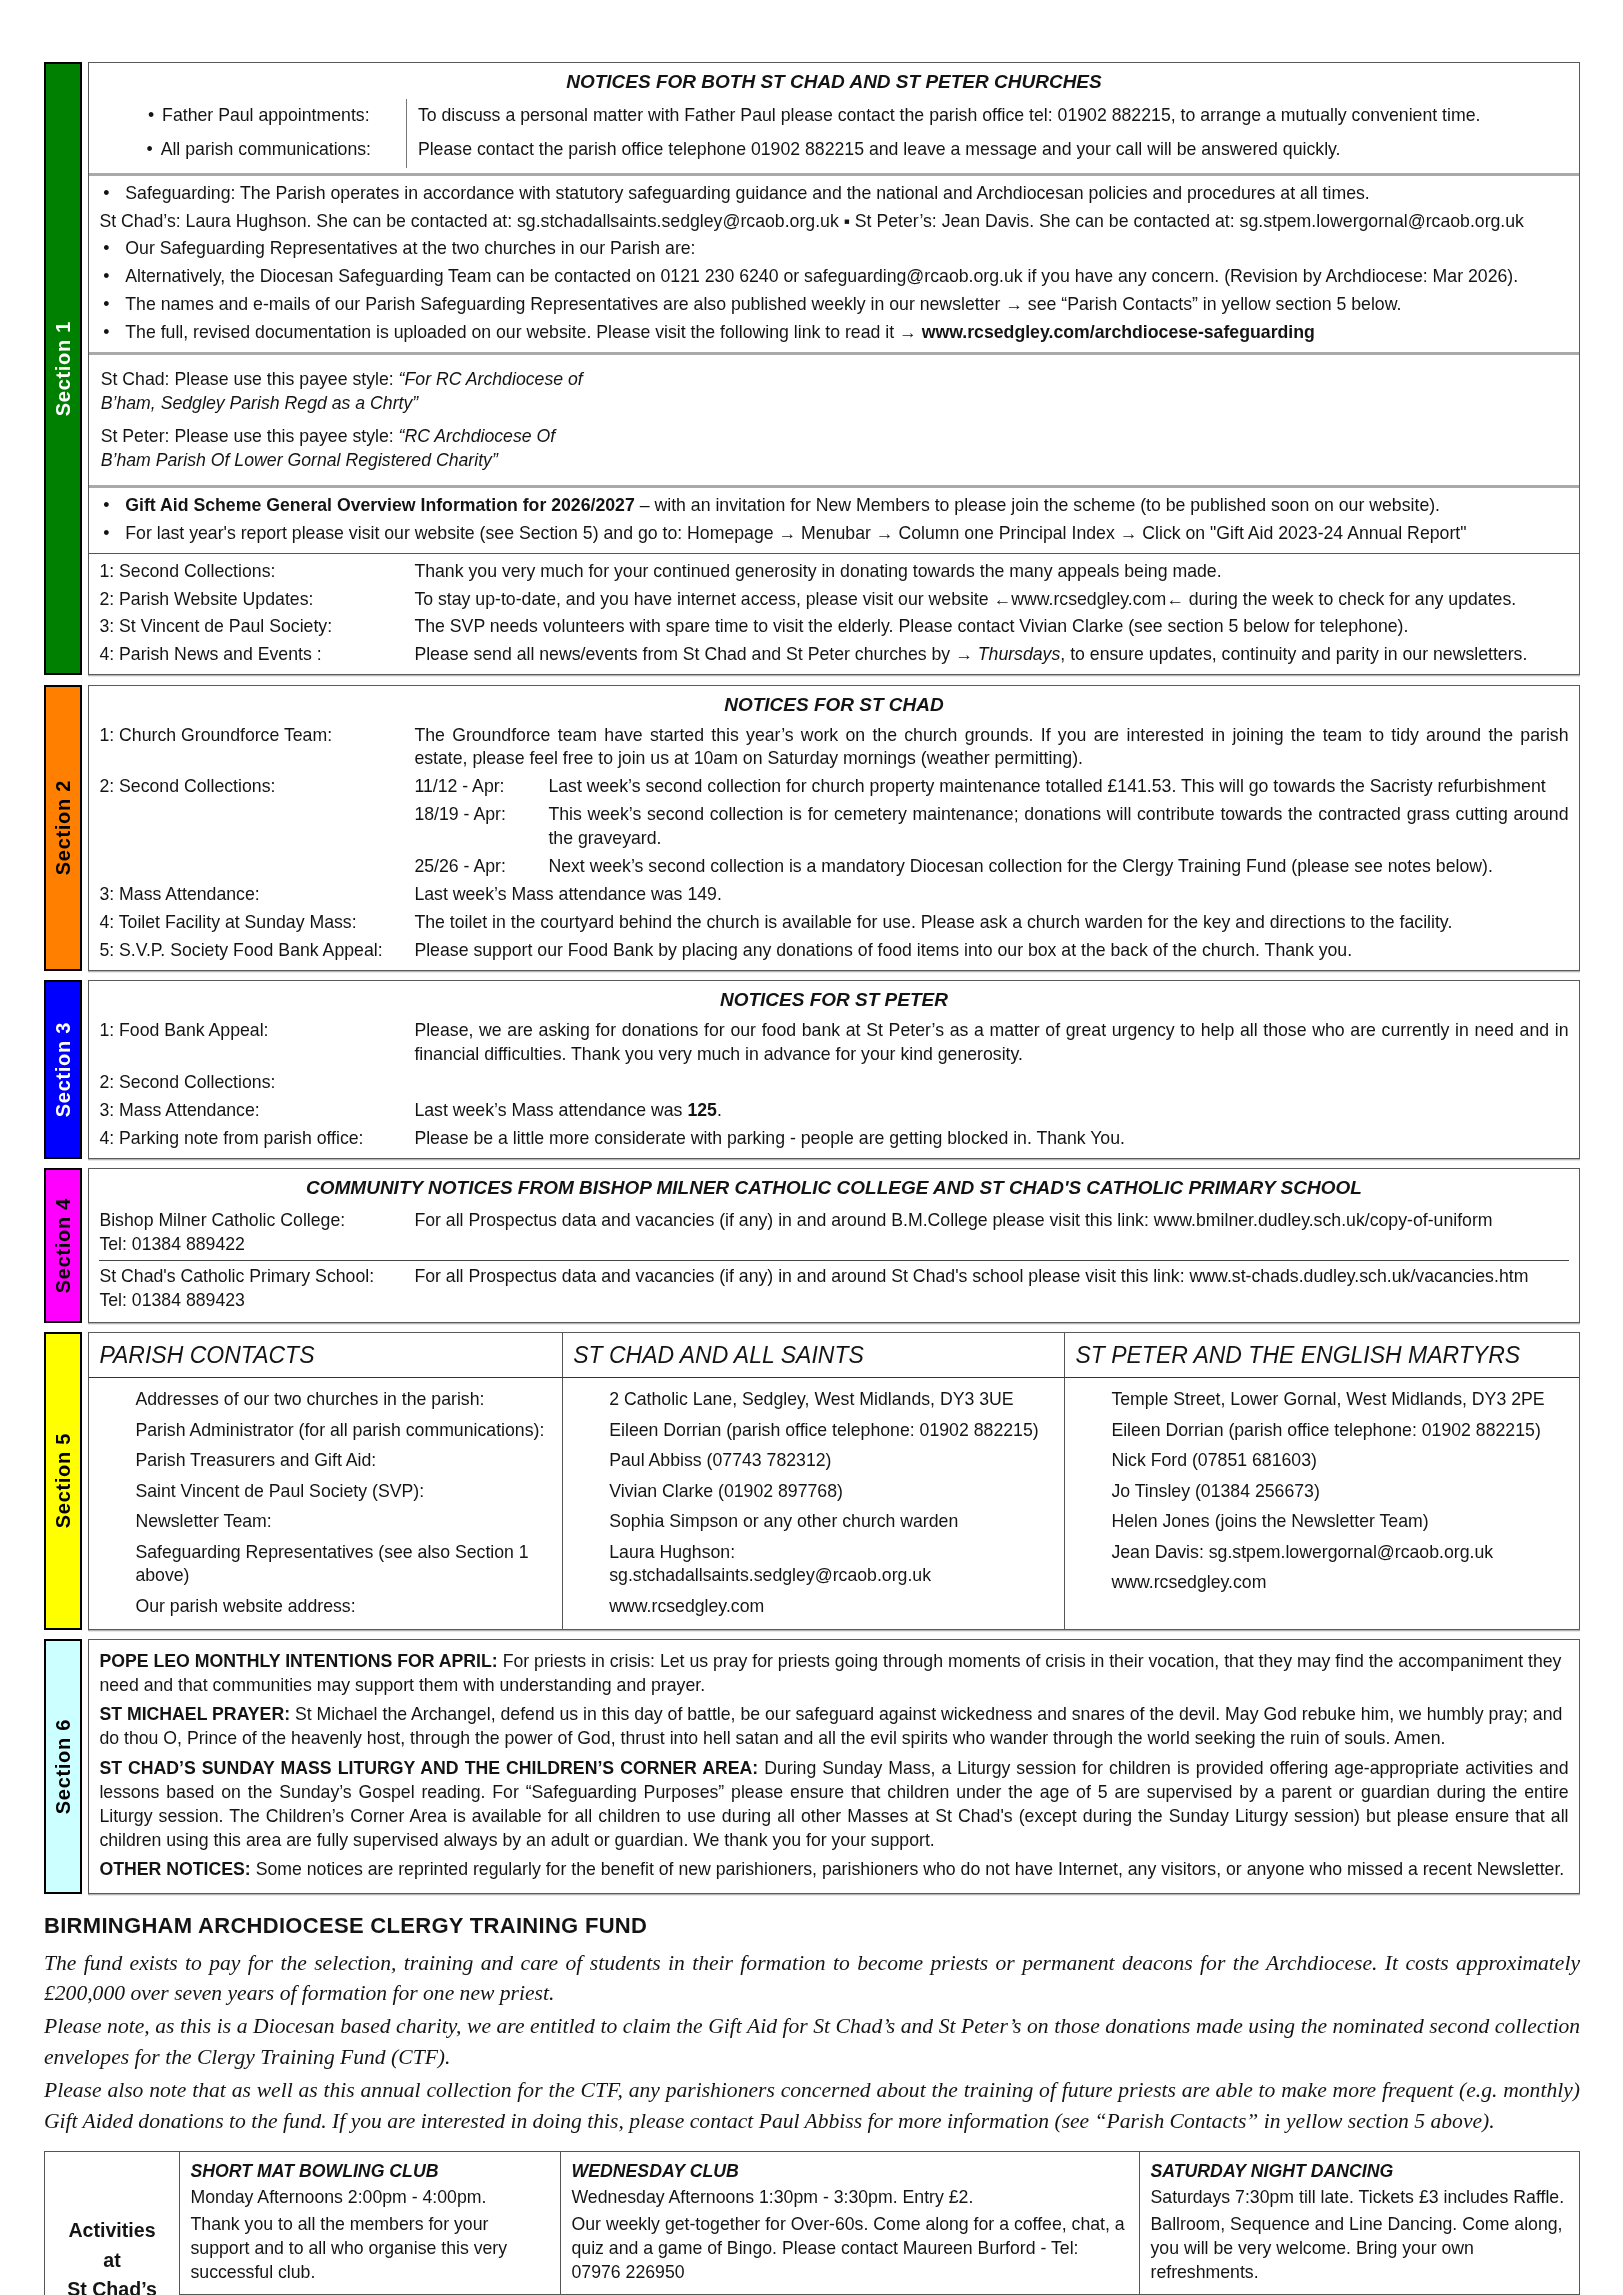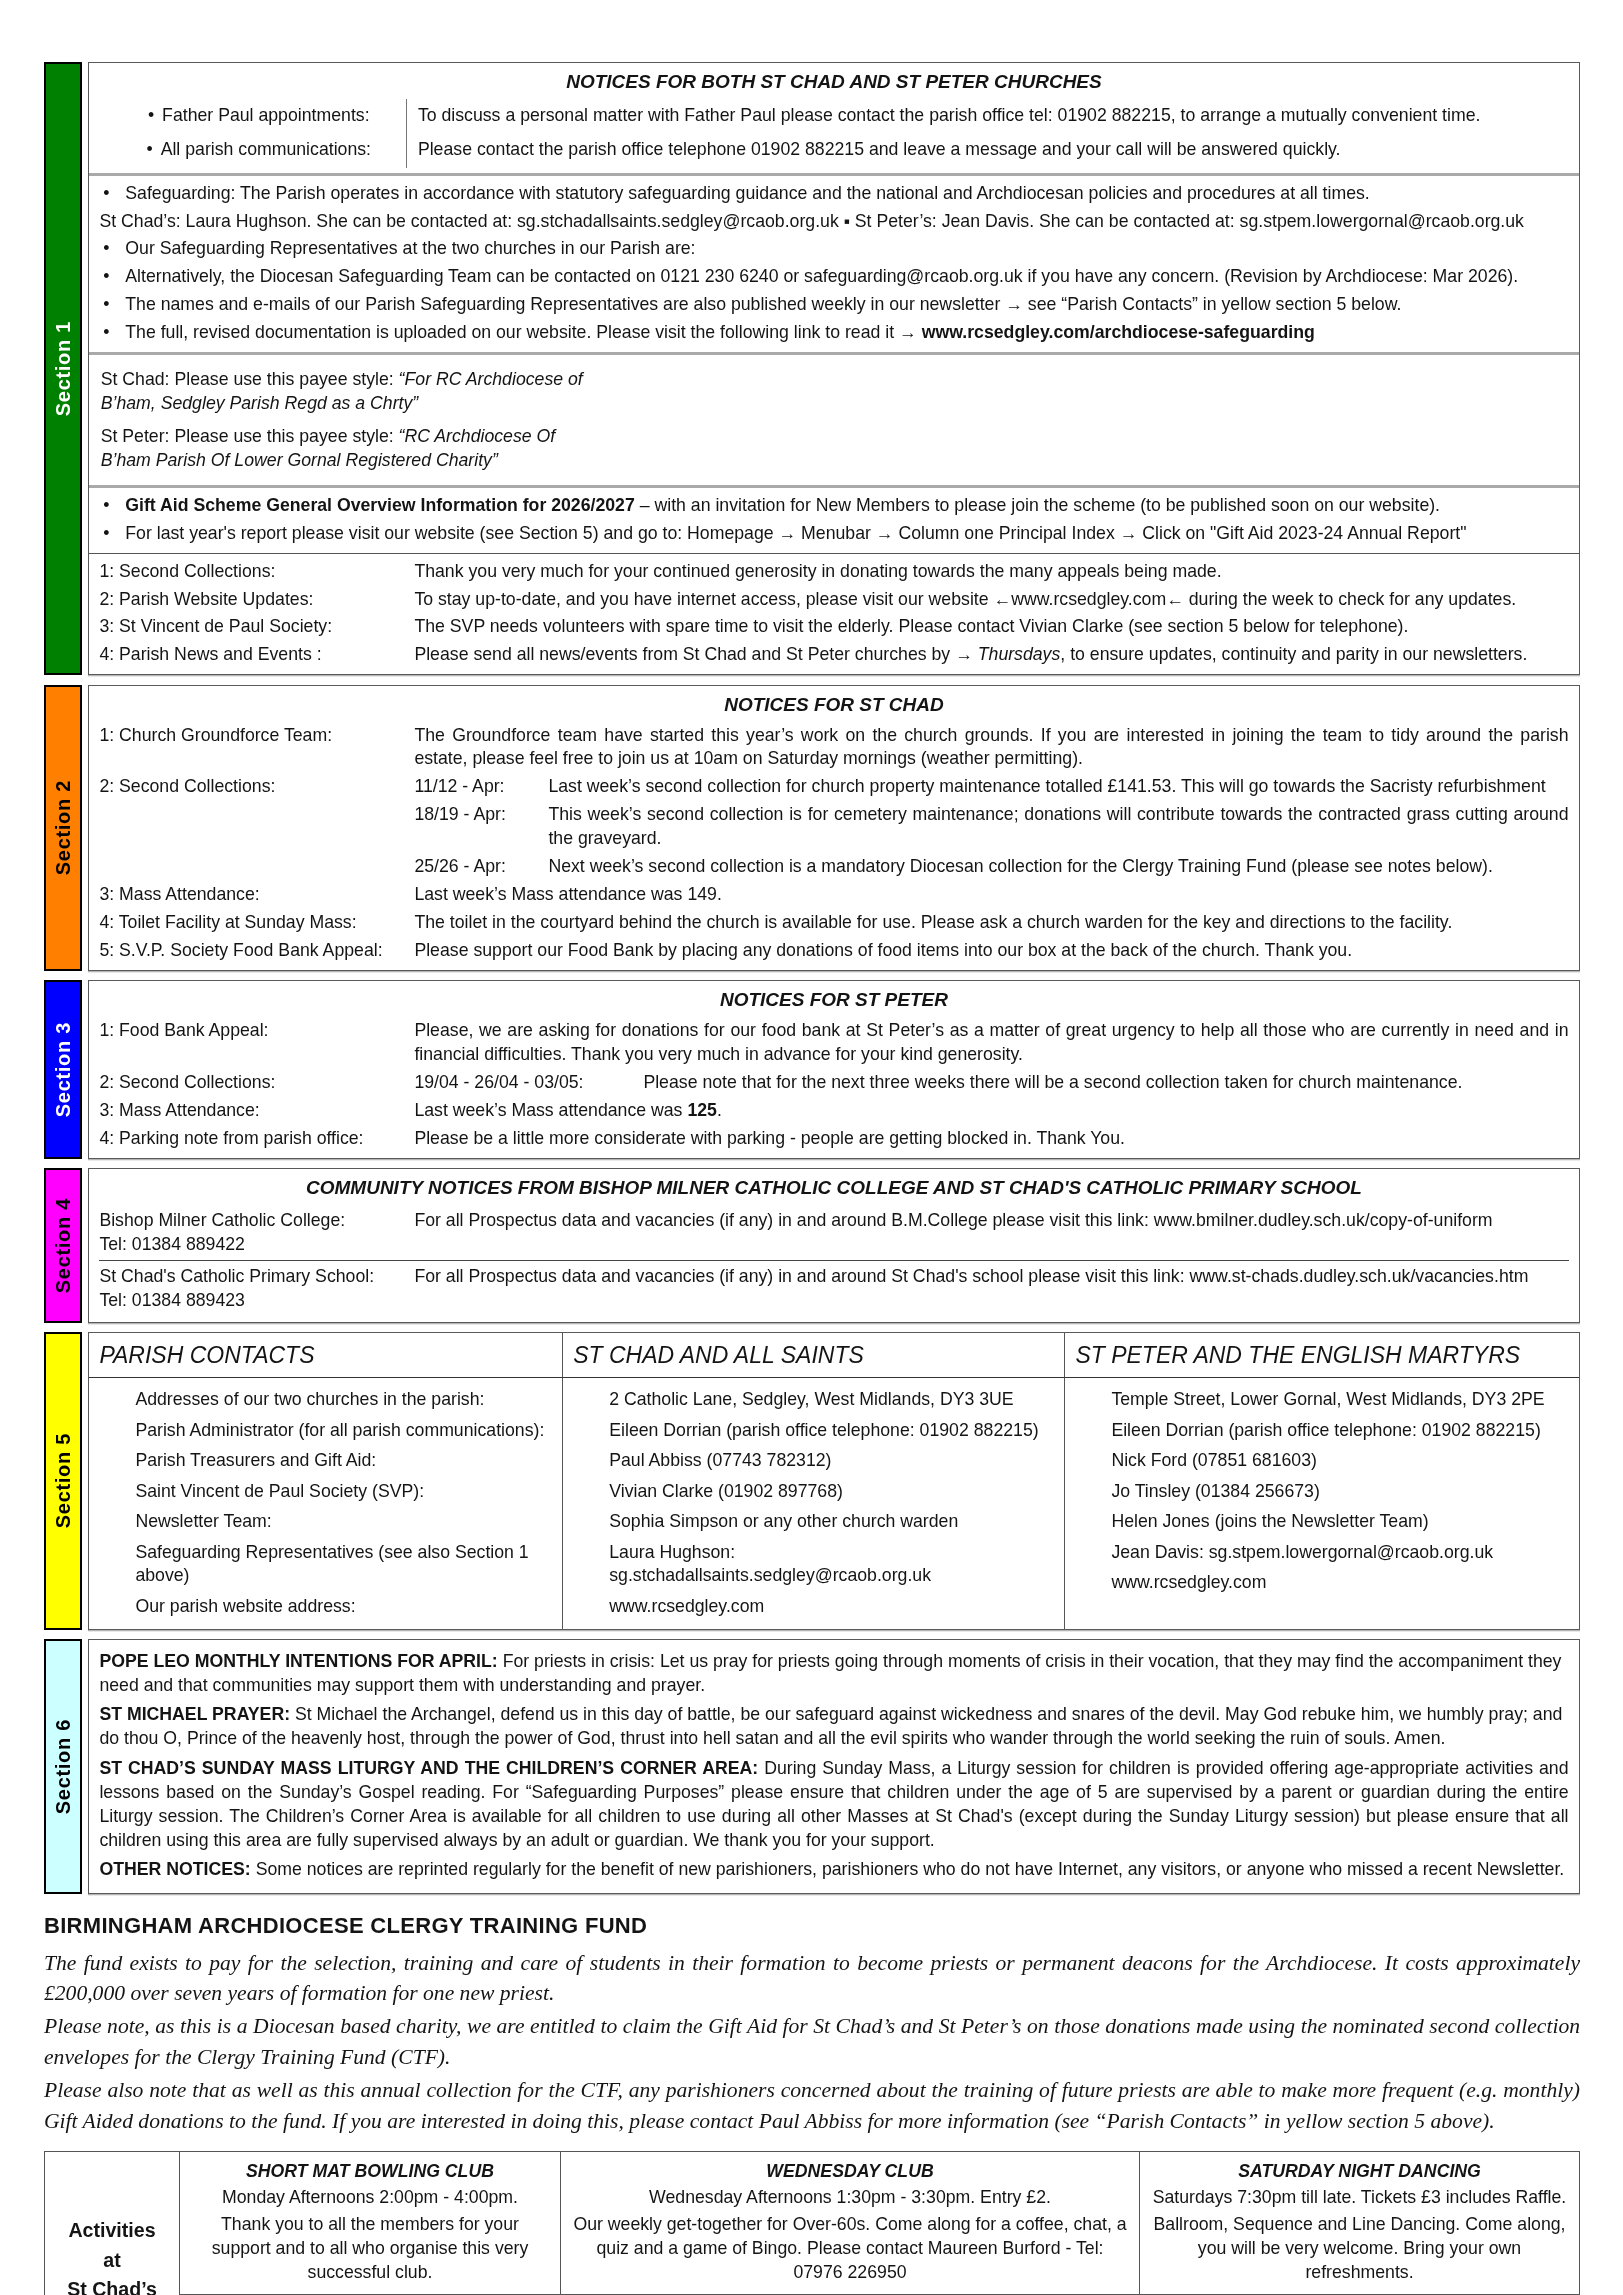--- a/index.html
+++ b/index.html
@@ -50,21 +50,21 @@
   .s6p { margin:5.9px 0; }
   
   .ctf-title { font-weight:bold; font-size:22px; margin:17px 0 6.5px; letter-spacing:0.3px; }
   .ctf p { font-family:"Liberation Serif", serif; font-style:italic; font-size:21.6px;
            line-height:1.42; text-align:justify; margin:2.6px 0; }
   
   .acts { display:grid; grid-template-columns:135px 381px 579px 1fr;
           border:1.3px solid #555; margin-top:14.4px; box-shadow:0 1.3px 0 #b5b5b5; }
   .acts .lab { grid-row:span 2; border-right:1.3px solid #555; display:flex; flex-direction:column;
                justify-content:center; align-items:center; font-weight:bold; font-size:19.6px; line-height:1.5; }
-  .acts .club { padding:6.5px 10.5px 7.9px;text-align:center; }
+  .acts .club { padding:6.5px 10.5px 7.9px; }
   .acts .club.mid { border-right:1.3px solid #555; }
   .acts .ctitle { font-weight:bold; font-style:italic; padding-bottom:2.6px; }
   .acts .club div { padding:1.3px 0; }
   .acts .park { grid-column:2 / 5; border-top:1.3px solid #555; text-align:center; font-style:italic; padding:5.2px 6.5px; }
   .acts .park div { padding:3.9px 0; }
 </style>
 </head>
 <body>
 
 <div class="page">
@@ -170,21 +170,20 @@
     </div>
     <div class="box">
       <div class="block">
         <div class="sec-title">NOTICES FOR ST PETER</div>
         <div class="kv">
           <div>1: Food Bank Appeal:</div>
           <div class="just">Please, we are asking for donations for our food bank at St Peter’s as a matter of great urgency to help all those who are currently in need and in financial difficulties. Thank you very much in advance for your kind generosity.</div>
         </div>
         <div class="kv">
           <div>2: Second Collections:</div>
-          <div><span class="dt2">19/04 - 26/04 - 03/05:</span><span>Please note that for the next three weeks there will be a second collection taken for church maintenance.</span></div>
         </div>
         <div class="kv">
           <div>3: Mass Attendance:</div>
           <div><span>Last week’s Mass attendance was </span><b>125</b><span>.</span></div>
         </div>
         <div class="kv">
           <div>4: Parking note from parish office:</div>
           <div>Please be a little more considerate with parking - people are getting blocked in. Thank You.</div>
         </div>
       </div>

